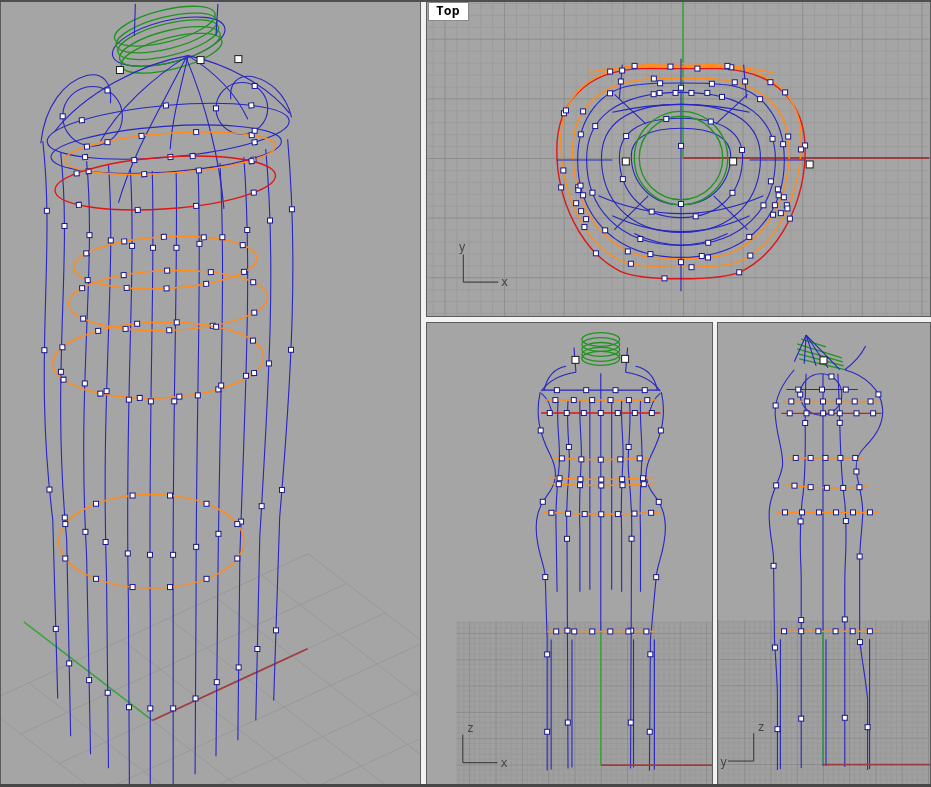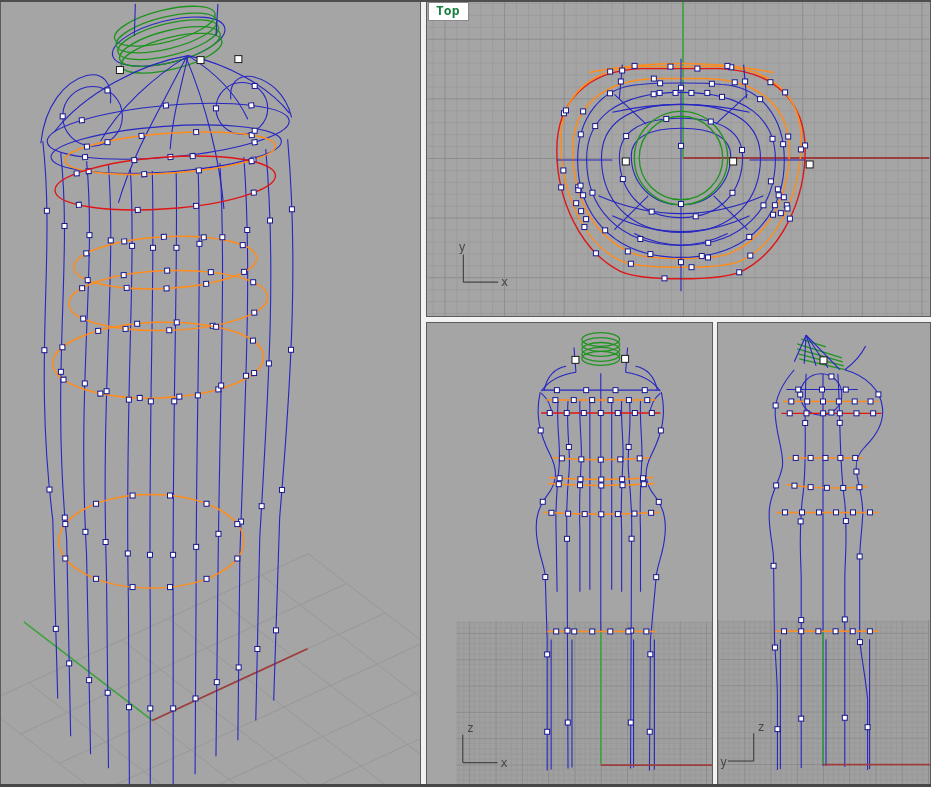--- a/index.html
+++ b/index.html
@@ -7,21 +7,21 @@
        font-family:"DejaVu Sans Mono","Liberation Mono",monospace;}
   .viewport{position:absolute;box-sizing:border-box;border:1px solid #5c5c5c;background:#a5a5a5;}
   .viewport svg{display:block;width:100%;height:100%;}
   #vp-persp{left:0;top:0;width:421px;height:787px;}
   #vp-top{left:426px;top:0;width:505px;height:317px;}
   #vp-front{left:426px;top:322px;width:287px;height:465px;}
   #vp-right{left:717px;top:322px;width:214px;height:465px;}
   .edge-top{position:absolute;left:0;top:0;width:100%;height:2px;background:#4e4e4e;z-index:6;}
   .edge-bottom{position:absolute;left:0;bottom:0;width:100%;height:3px;background:#474747;z-index:6;}
   .vp-title{position:absolute;left:428px;top:2px;z-index:7;background:#ffffff;border:1px solid #8a8a8a;
-            padding:0 9px 1px 7px;font-size:13px;font-weight:bold;color:#15803d;line-height:16px;}
+            padding:0 9px 1px 7px;font-size:13px;font-weight:bold;color:#000000;line-height:16px;}
   
   .m-blue{stroke:#2626c3;fill:none;stroke-width:1.1;}
   .m-orange{stroke:#ff8c1c;fill:none;stroke-width:1.5;}
   .m-red{stroke:#e01616;fill:none;stroke-width:1.4;}
   .m-green{stroke:#1e941e;fill:none;stroke-width:1.3;}
   .ax-green{stroke:#3da33d;fill:none;stroke-width:1.6;}
   .ax-red{stroke:#9e3d3d;fill:none;stroke-width:1.8;}
   .pgrid line{stroke:#989898;stroke-width:1;vector-effect:non-scaling-stroke;}
   .cp{fill:#ffffff;stroke:#16168e;stroke-width:1;}
   .cpw{fill:#ffffff;stroke:#1a1a1a;stroke-width:1;}

